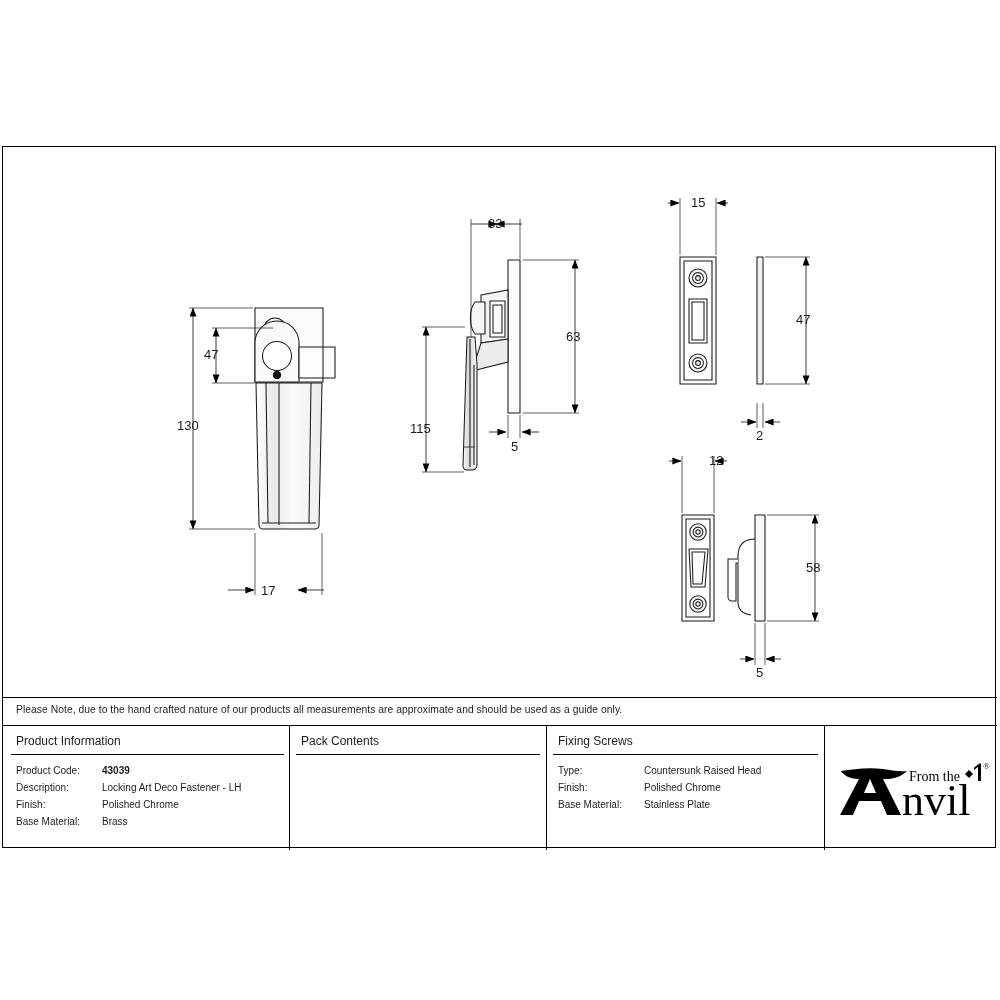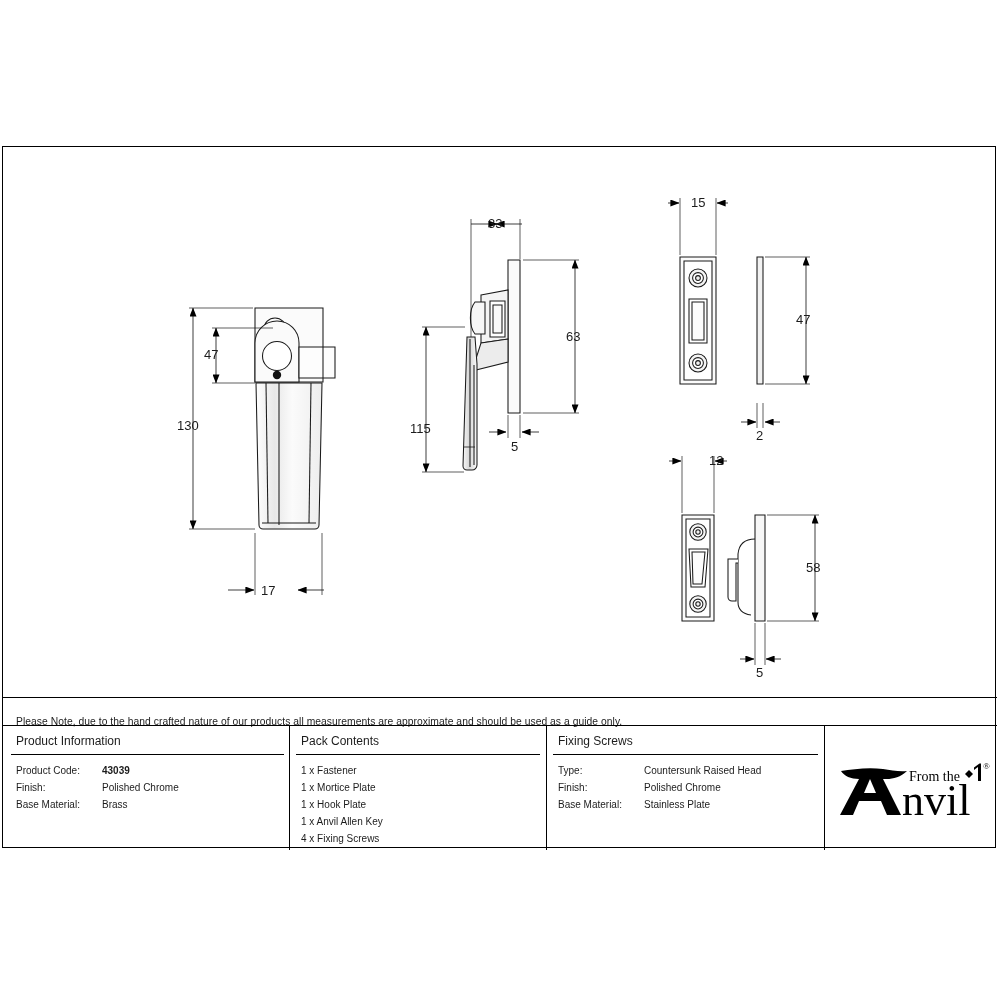--- a/index.html
+++ b/index.html
@@ -42,21 +42,21 @@
     left: 0;
     top: 550px;
     width: 994px;
     height: 28px;
     border-top: 1.6px solid #000;
     box-sizing: border-box;
   }
   #note-text {
     position: absolute;
     left: 13px;
-    top: 18px;
+    top: 6px;
     font-size: 10.3px;
     color: #1c1c1c;
     letter-spacing: .005em;
     white-space: nowrap;
   }
   
   #info-table {
     position: absolute;
     left: 0;
     top: 578px;
@@ -359,38 +359,35 @@
       <div class="vdiv" id="vdiv3"></div>
 
       <div class="col-head" style="left:13px;">Product Information</div>
       <div class="head-rule" style="left:8px; width:273px;"></div>
       <div class="info-block" style="left:13px; width:265px;">
         <div class="info-row">
           <div class="info-label">Product Code:</div>
           <div class="info-value" style="font-weight:bold;">43039</div>
         </div>
         <div class="info-row">
+          <div class="info-label">Description:</div>
+          <div class="info-value">Locking Art Deco Fastener - LH</div>
+        </div>
+        <div class="info-row">
           <div class="info-label">Finish:</div>
           <div class="info-value">Polished Chrome</div>
         </div>
         <div class="info-row">
           <div class="info-label">Base Material:</div>
           <div class="info-value">Brass</div>
         </div>
       </div>
 
       <div class="col-head" style="left:298px;">Pack Contents</div>
       <div class="head-rule" style="left:293px; width:244px;"></div>
-      <div class="info-block pack-list" style="left:298px; width:240px;">
-        <div>1 x Fastener</div>
-        <div>1 x Mortice Plate</div>
-        <div>1 x Hook Plate</div>
-        <div>1 x Anvil Allen Key</div>
-        <div>4 x Fixing Screws</div>
-      </div>
 
       <div class="col-head" style="left:555px;">Fixing Screws</div>
       <div class="head-rule" style="left:550px; width:265px;"></div>
       <div class="info-block" style="left:555px; width:262px;">
         <div class="info-row">
           <div class="info-label">Type:</div>
           <div class="info-value">Countersunk Raised Head</div>
         </div>
         <div class="info-row">
           <div class="info-label">Finish:</div>

